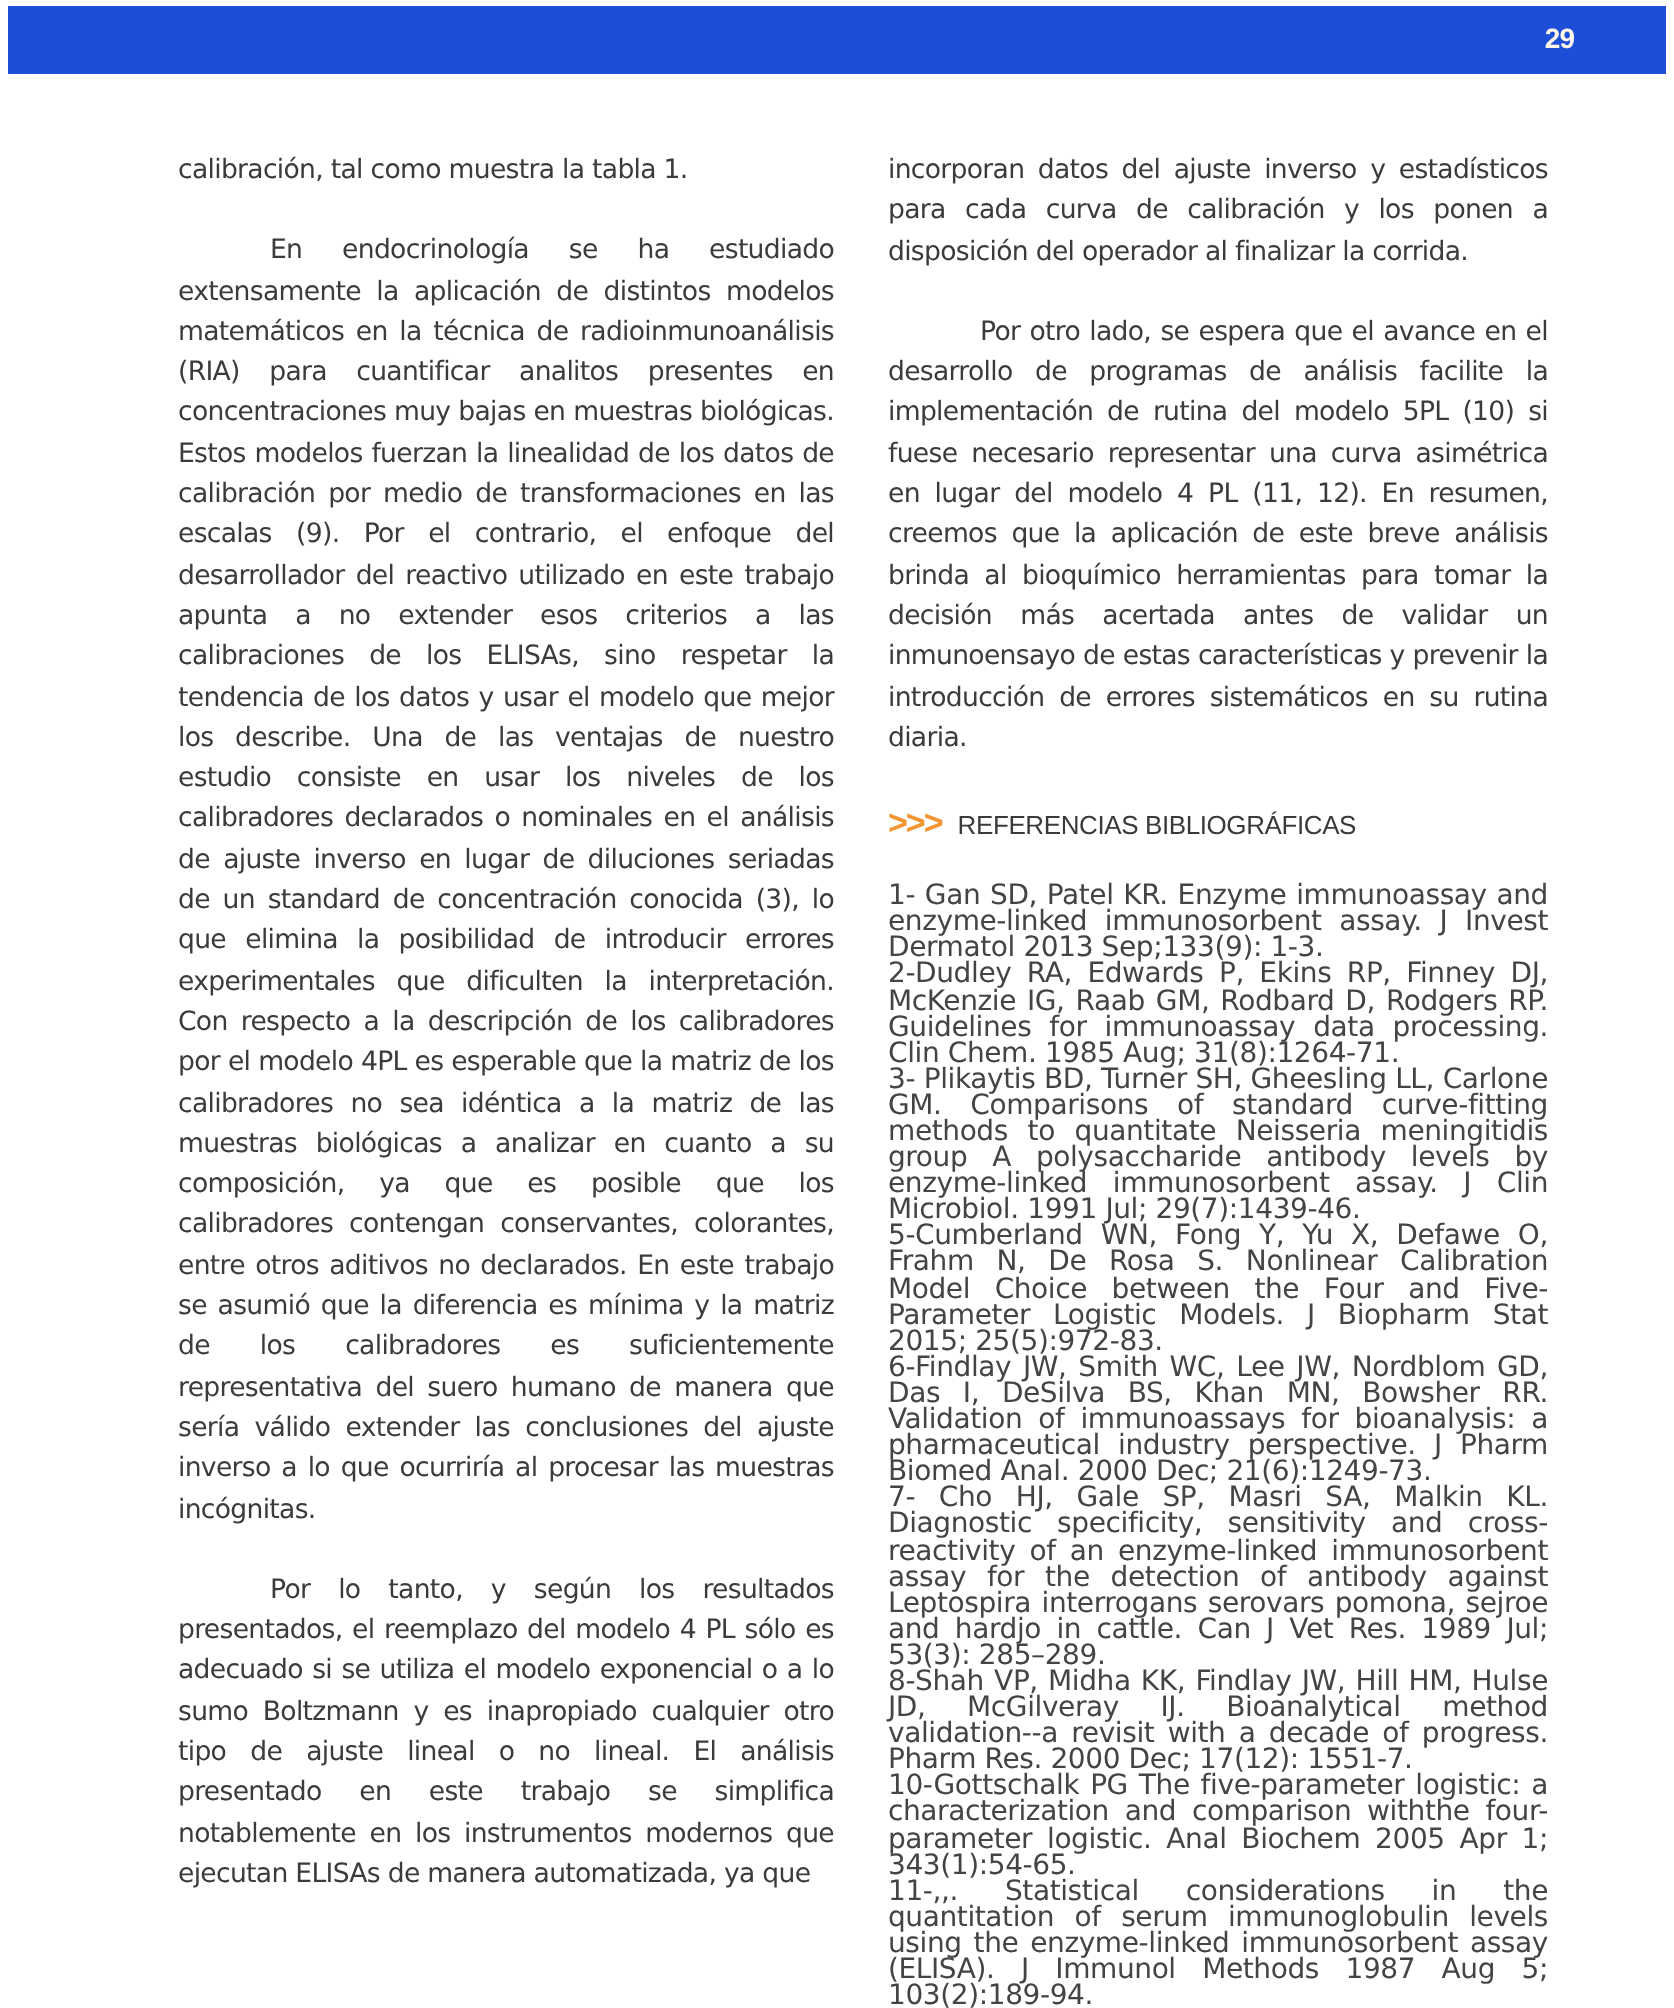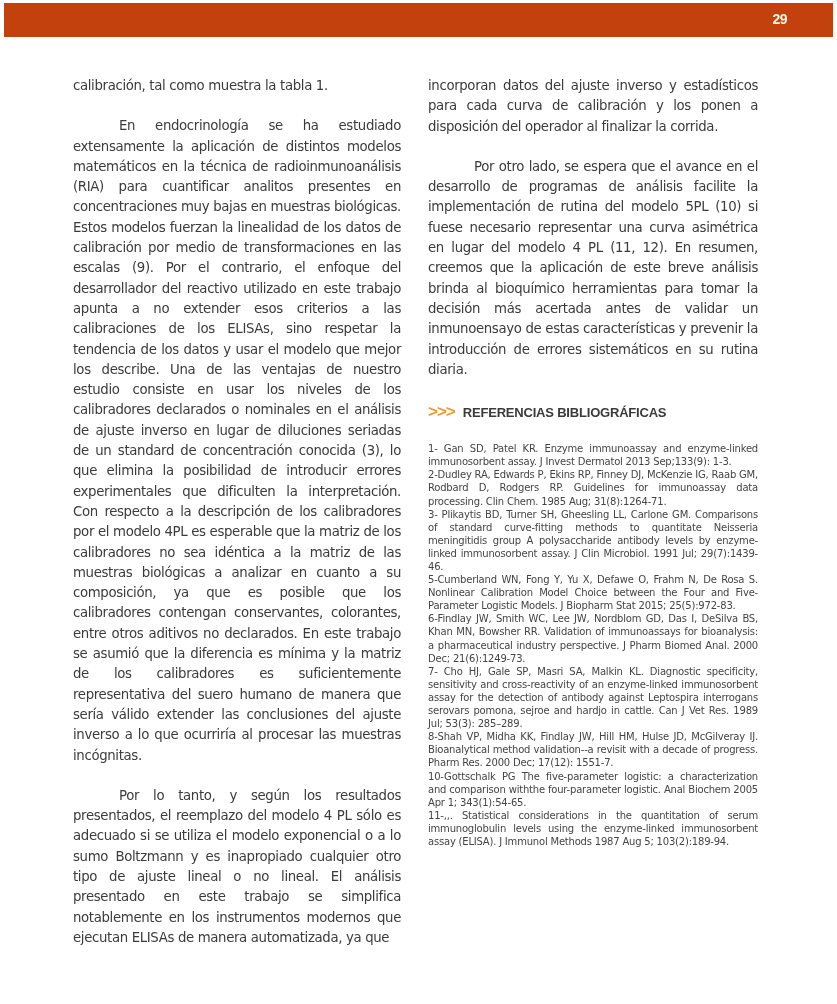--- a/index.html
+++ b/index.html
@@ -1,46 +1,46 @@
 <!DOCTYPE html>
 <html><head>
   <meta charset="utf-8">
   <style>
     html, body { margin: 0; padding: 0; background: #ffffff; }
     body { width: 837px; height: 1004px; position: relative; overflow: hidden; }
     .topbar {
       position: absolute; left: 4px; top: 3px; width: 829px; height: 34px;
-      background: #c2410c;
+      background: #1d4ed8;
     }
     .page-number {
       position: absolute; right: 46px; top: 8px;
       color: #fff6e8; font-family: "Liberation Sans", sans-serif;
       font-size: 14px; font-weight: bold; letter-spacing: -0.5px;
     }
     .col {
       position: absolute; top: 76px;
-      font-family: "DejaVu Sans", sans-serif; color: #3b3b3b;
+      font-family: "DejaVu Sans", sans-serif; color: #3b3b3b; margin-left: 16px;
     }
     .col-left { left: 73px; width: 328px; }
     .col-right { left: 428px; width: 330px; }
     .body-p {
       margin: 0; font-size: 13.3px; line-height: 20.3px; text-align: justify;
       letter-spacing: -0.35px;
     }
     .body-p.indent { text-indent: 46px; }
     .gap { height: 20px; }
     .refs-heading {
       margin-top: 22px; display: flex; align-items: center; gap: 8px;
       font-family: "Liberation Sans", sans-serif;
     }
     .arrows { color: #f39632; font-weight: bold; font-size: 17px; letter-spacing: -1px; }
-    .refs-title { font-weight: bold; font-size: 13px; color: #3a3a3a; letter-spacing: -0.2px; }
+    .refs-title { font-weight: normal; font-size: 13px; color: #3a3a3a; letter-spacing: -0.2px; }
     .refs-list { margin-top: 20px; }
     .ref {
-      margin: 0; font-size: 10px; line-height: 13.1px; text-align: justify;
+      margin: 0; font-size: 14px; line-height: 13.1px; text-align: justify;
       letter-spacing: -0.2px; color: #444;
     }
   </style>
 </head>
 <body>
 
 <div class="topbar">
   <span class="page-number">29</span>
 </div>
 

